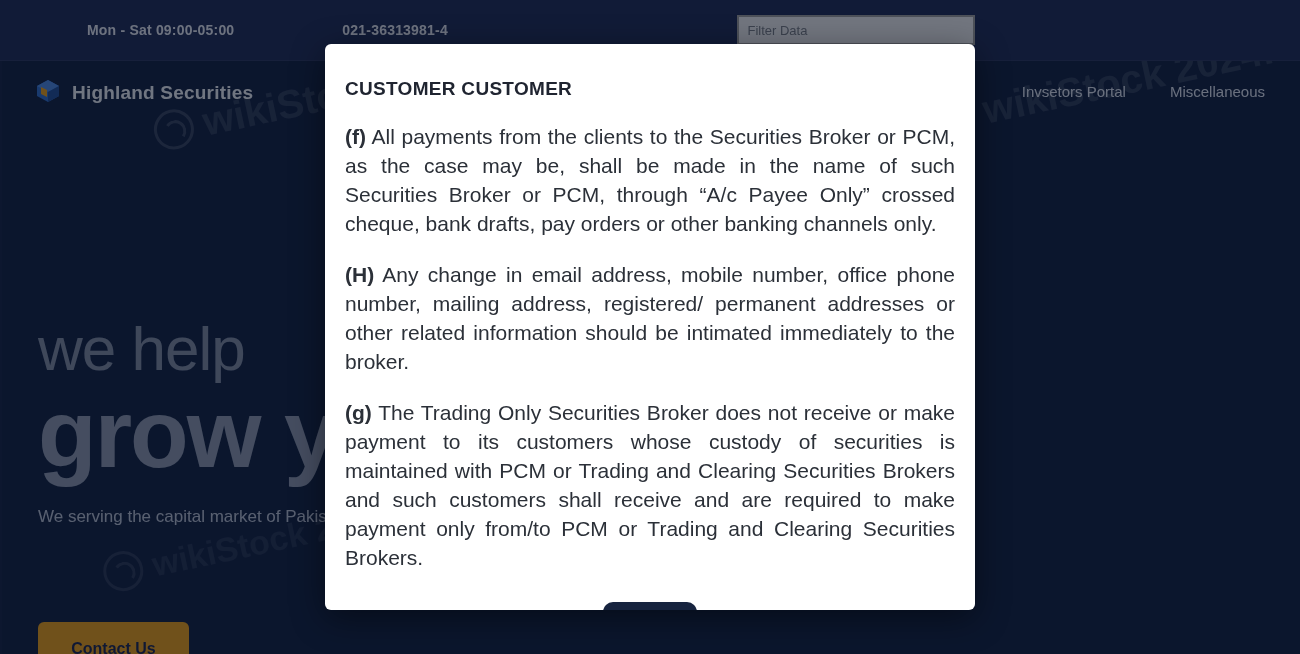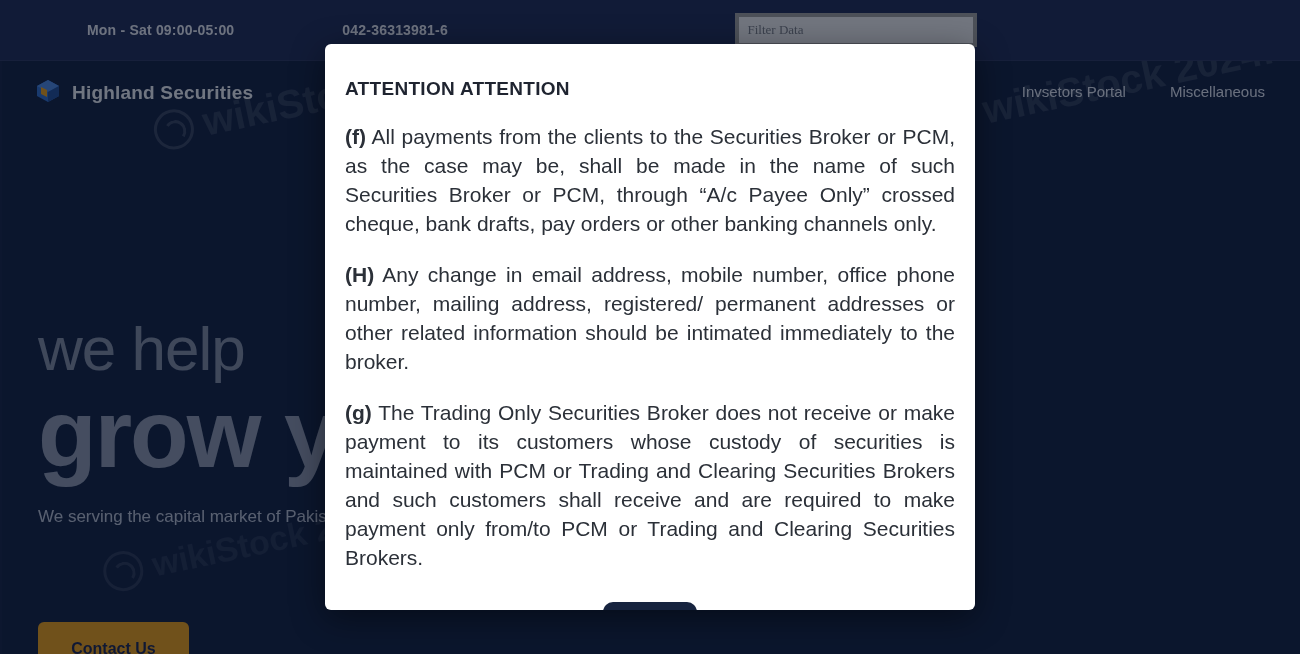--- a/index.html
+++ b/index.html
@@ -61,26 +61,26 @@
     font-weight: bold;
     letter-spacing: .2px;
   }
   .tb-item { white-space: nowrap; }
   #topbar-hours { margin-left: 52px; }
   #topbar-phone { margin-left: 108px; }
   .tb-spacer { flex: 1 1 auto; }
   #filter-input {
     width: 218px;
     height: 26px;
-    border: 4px solid #a3a3a3;
+    border: 2px solid #a3a3a3;
     border-radius: 0;
     background: #f3f4f7;
     color: #6b6f7a;
     font-size: 13px;
-    font-family: Liberation Serif, serif;
+    font-family: Liberation Sans, sans-serif;
     padding: 0 8px;
     font-weight: normal;
     outline: none;
   }
   #filter-input::placeholder { color: #7b7f89; }
   #topbar-email { margin-right: 18px; }
 
   
   #nav {
     position: absolute;
@@ -289,21 +289,21 @@
   <div id="hero-text">
     <div id="hero-line1">we help</div>
     <div id="hero-line2">grow your business</div>
     <div id="hero-sub">We serving the capital market of Pakistan since 1994</div>
   </div>
   <button id="contact-btn">Contact Us</button>
 
   <div id="topbar">
     <div class="tb-inner">
       <span class="tb-item" id="topbar-hours">Mon - Sat 09:00-05:00</span>
-      <span class="tb-item" id="topbar-phone">042-36313981-6</span>
+      <span class="tb-item" id="topbar-phone">021-36313981-4</span>
       <span class="tb-spacer"></span>
       <input id="filter-input" type="text" placeholder="Filter Data" style="">
       <span class="tb-spacer"></span>
     </div>
   </div>
 
   <div id="nav">
     <div class="nav-inner">
       <div id="brand">
         <span id="brand-logo">
@@ -318,21 +318,21 @@
       </div>
       <span class="nav-spacer"></span>
       <span class="nav-link">Invsetors Portal</span>
       <span class="nav-link">Miscellaneous</span>
     </div>
   </div>
 
   <div id="overlay"></div>
   <div id="modal">
     <div id="modal-inner">
-      <div id="modal-title">ATTENTION ATTENTION</div>
+      <div id="modal-title">CUSTOMER CUSTOMER</div>
 
       <p class="modal-para">
         <span class="lbl">(f)</span><span> All payments from the clients to the Securities Broker or PCM, as the case may be, shall be made in the name of such Securities Broker or PCM, through “A/c Payee Only” crossed cheque, bank drafts, pay orders or other banking channels only.</span>
       </p>
       <p class="modal-para">
         <span class="lbl">(H)</span><span> Any change in email address, mobile number, office phone number, mailing address, registered/ permanent addresses or other related information should be intimated immediately to the broker.</span>
       </p>
       <p class="modal-para">
         <span class="lbl">(g)</span><span> The Trading Only Securities Broker does not receive or make payment to its customers whose custody of securities is maintained with PCM or Trading and Clearing Securities Brokers and such customers shall receive and are required to make payment only from/to PCM or Trading and Clearing Securities Brokers.</span>
       </p>

